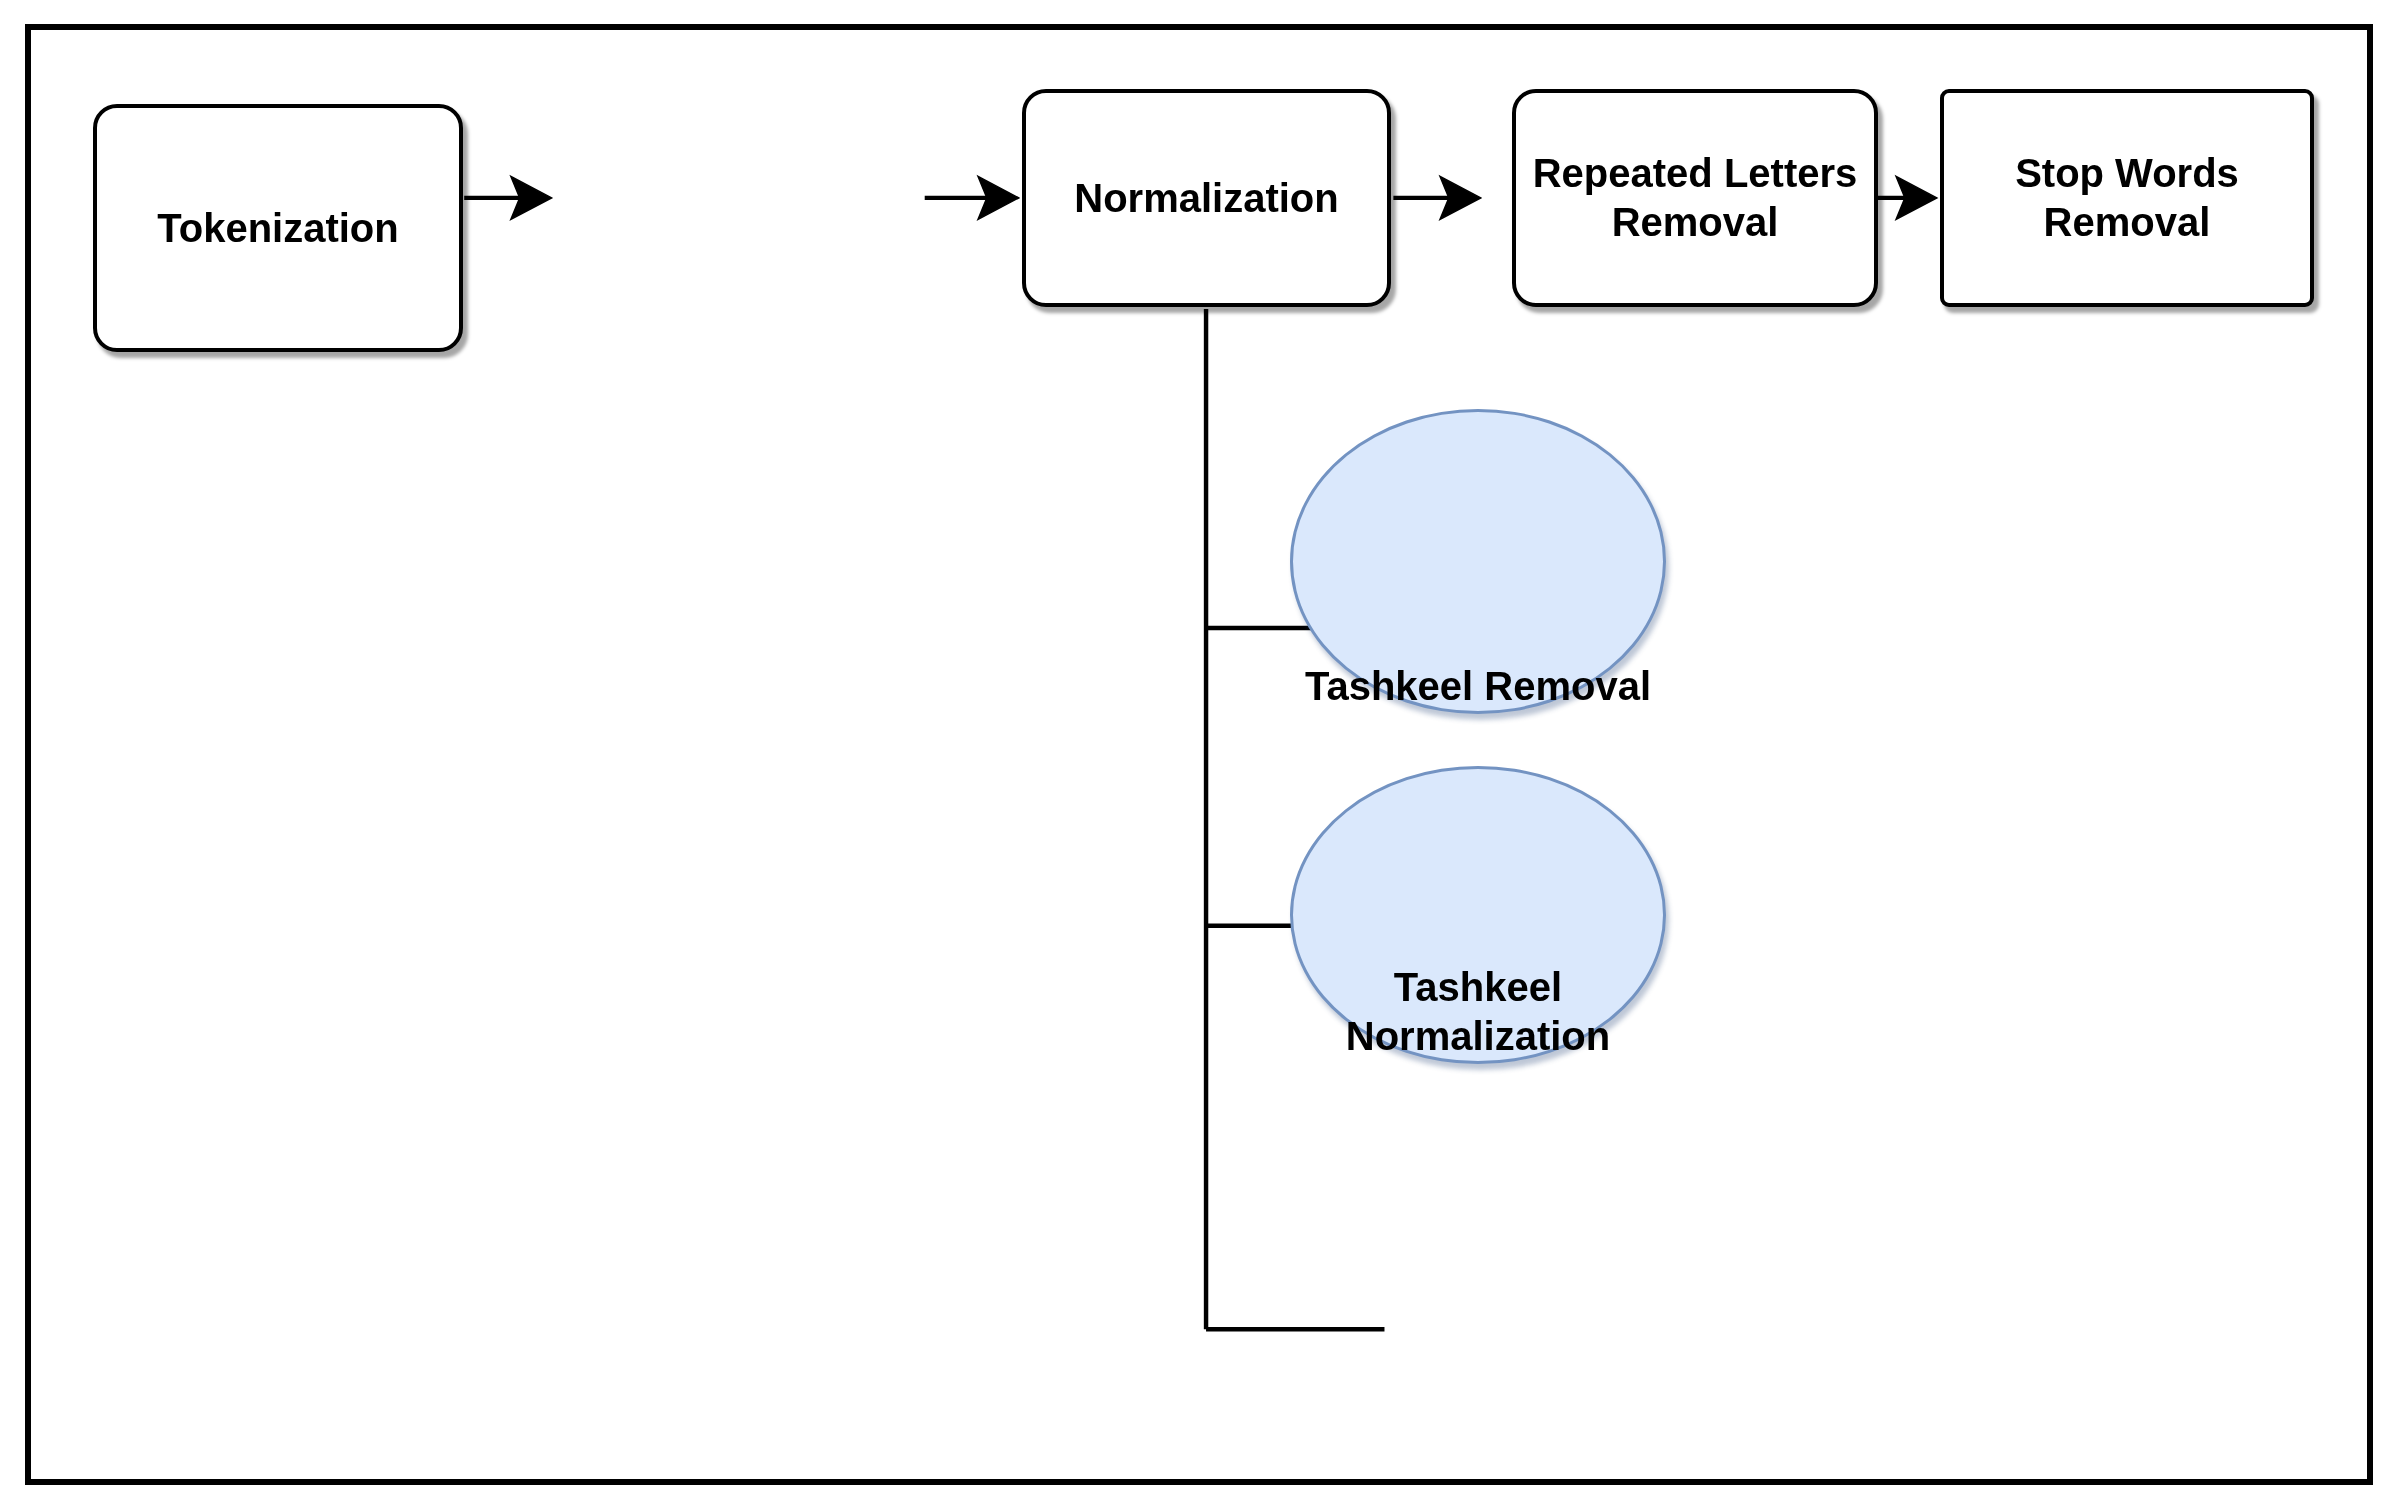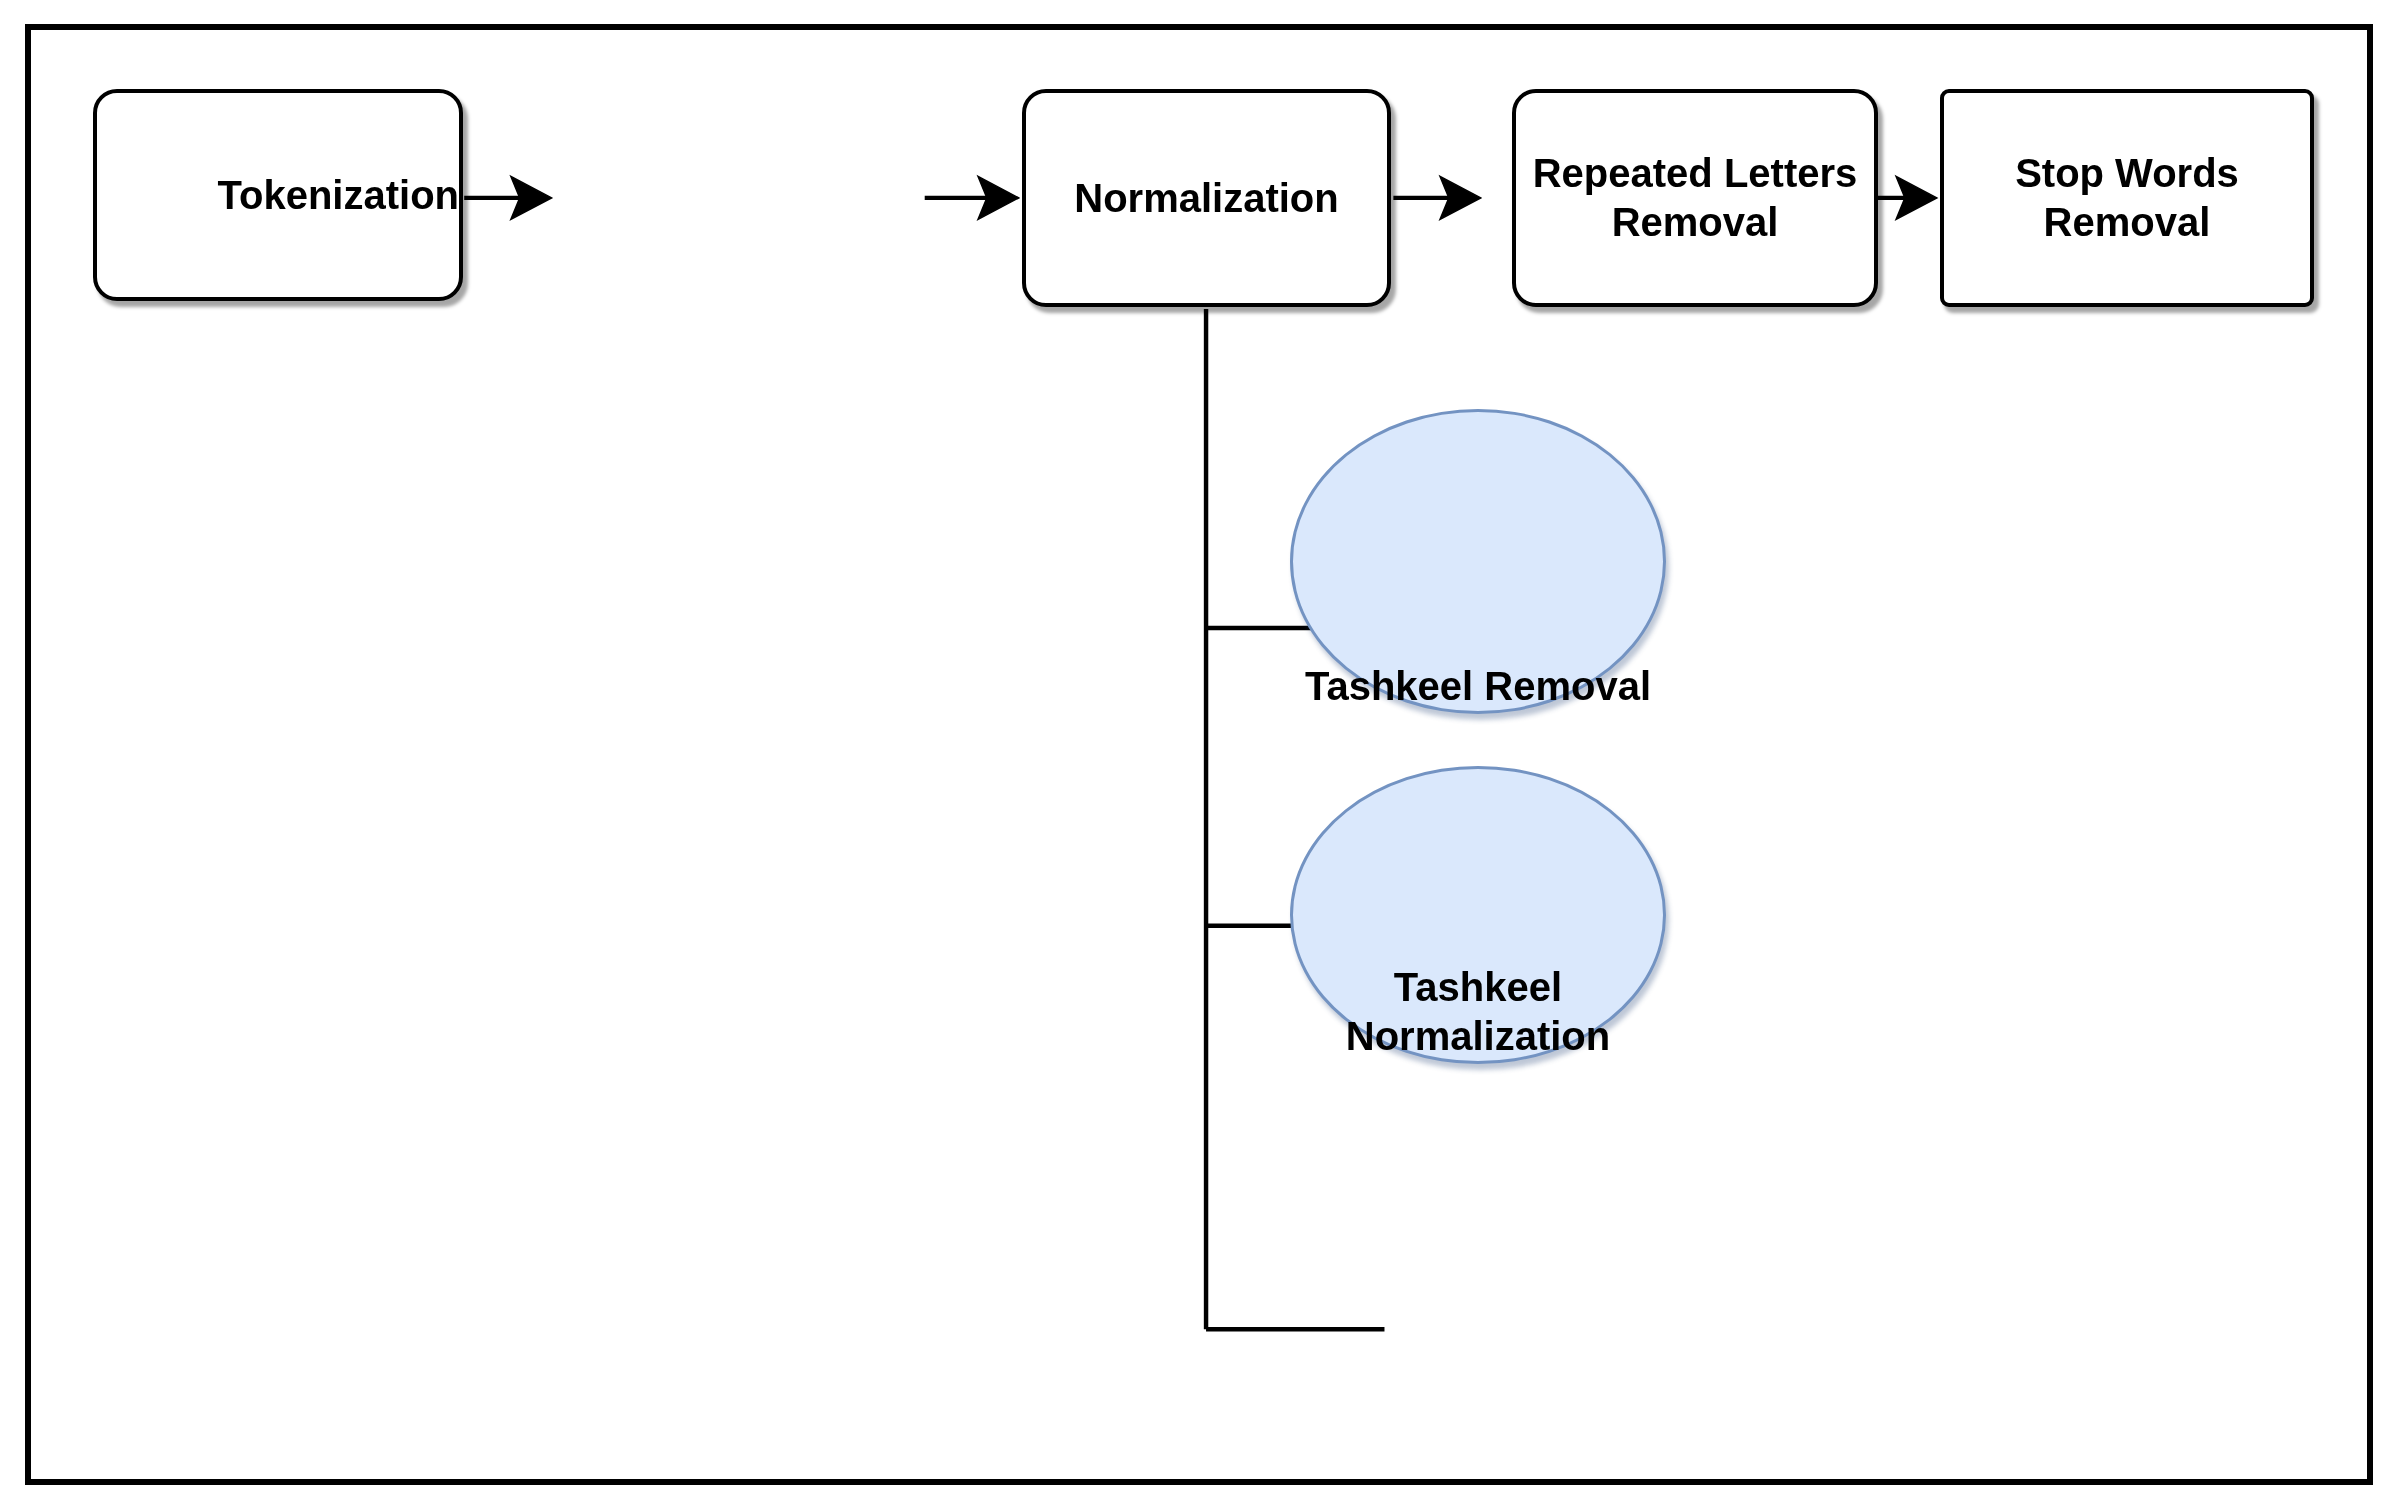--- a/index.html
+++ b/index.html
@@ -46,21 +46,21 @@
     border:3.7px solid var(--ellipse-border);
     border-radius:50%;
     box-shadow:3px 6px 5.2px rgba(40,70,120,0.30);
     box-sizing:border-box;
     color:var(--ellipse-text);
     align-items:flex-end;
   }
   .sub-ellipse .label{white-space:pre-line;}
   .nowrap .label{white-space:nowrap;}
   
-  #box-tokenization{left:93px;top:89px;width:370px;height:212px;justify-content:flex-end;}
+  #box-tokenization{left:93px;top:104px;width:370px;height:248px;}
   #box-cleaning{left:555px;top:89px;width:367px;height:218px;}
   #box-normalization{left:1022px;top:89px;width:369px;height:218px;}
   #box-repeated{left:1484px;top:89px;width:366px;height:218px;margin-left:28px;}
   #box-stopwords{left:1940px;top:89px;width:374px;height:218px;border-radius:9px;}
   
   #ellipse-tashkeel{left:1290px;top:409px;width:376px;height:305px;}
   #ellipse-letters{left:1290px;top:766px;width:376px;height:298px;}
   #ellipse-tadweel{left:1290px;top:1120px;width:376px;height:298px;}
 </style>
 </head>

